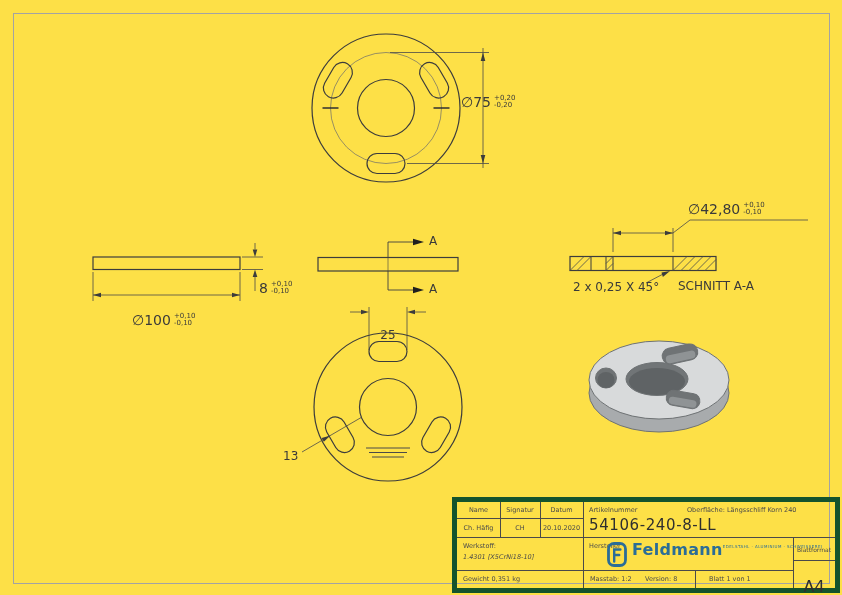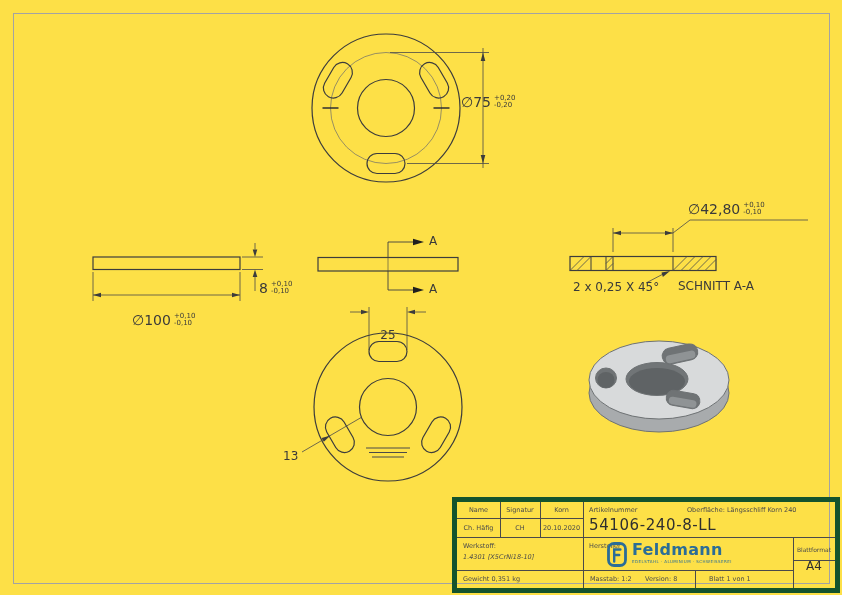--- a/index.html
+++ b/index.html
@@ -12,21 +12,21 @@
   .dimlabel .tol{display:flex;flex-direction:column;font-size:7px;line-height:7.5px;color:#3a3a3a;}
   .smalldim{position:absolute;font-size:12px;color:#3a3a3a;white-space:nowrap;}
   
   #tblock{position:absolute;left:452px;top:497px;width:378px;height:86px;border:5px solid #14532d;
           font-size:6.5px;color:#4a4a4a;}
   .vl,.hl{position:absolute;background:#4a4a4a;}
   .tcell{position:absolute;white-space:nowrap;}
   .tcenter{text-align:center;}
   .bignum{font-size:15px;letter-spacing:0.6px;color:#2f2f2f;}
   #logo{position:absolute;left:150px;top:40px;display:flex;align-items:flex-start;gap:5px;}
-  #logo .ltxt{display:flex;flex-direction:column;}
+  #logo .ltxt{display:flex;flex-direction:row;}
   #logo .lname{font-size:16px;line-height:15px;font-weight:bold;letter-spacing:0.3px;}
   #logo .ltag{font-size:4px;letter-spacing:0.45px;margin-top:1.5px;}
 </style>
 </head>
 <body>
 
 <div id="page">
   <div id="frame"></div>
 
   <svg id="linework" width="842" height="595" viewBox="0 0 842 595">
@@ -205,21 +205,21 @@
     <div class="vl" style="left:126px;top:0;width:1px;height:86px;"></div>
     <div class="vl" style="left:238px;top:68px;width:1px;height:18px;"></div>
     <div class="vl" style="left:336px;top:35px;width:1px;height:51px;"></div>
     <div class="hl" style="left:0;top:16px;width:126px;height:1px;"></div>
     <div class="hl" style="left:0;top:35px;width:378px;height:1px;"></div>
     <div class="hl" style="left:0;top:68px;width:336px;height:1px;"></div>
     <div class="hl" style="left:336px;top:58px;width:42px;height:1px;"></div>
 
     <span class="tcell tcenter" style="left:0;top:4px;width:43px;">Name</span>
     <span class="tcell tcenter" style="left:43px;top:4px;width:40px;">Signatur</span>
-    <span class="tcell tcenter" style="left:83px;top:4px;width:43px;">Korn</span>
+    <span class="tcell tcenter" style="left:83px;top:4px;width:43px;">Datum</span>
 
     <span class="tcell tcenter" style="left:0;top:22px;width:43px;">Ch. Häfig</span>
     <span class="tcell tcenter" style="left:43px;top:22px;width:40px;">CH</span>
     <span class="tcell tcenter" style="left:83px;top:22px;width:43px;">20.10.2020</span>
 
     <span class="tcell" style="left:6px;top:40px;">Werkstoff:</span>
     <span class="tcell" style="left:6px;top:51px;font-style:italic;">1.4301 [X5CrNi18-10]</span>
 
     <span class="tcell" style="left:6px;top:73px;text-align:right;">Gewicht 0,351 kg</span>
 
@@ -241,15 +241,15 @@
         <span class="lname">Feldmann</span>
         <span class="ltag">EDELSTAHL · ALUMINIUM · SCHWEISSEREI</span>
       </span>
     </div>
 
     <span class="tcell" style="left:133px;top:73px;">Masstab: 1:2</span>
     <span class="tcell" style="left:188px;top:73px;">Version: 8</span>
     <span class="tcell" style="left:252px;top:73px;">Blatt 1 von 1</span>
 
     <span class="tcell tcenter" style="left:336px;top:44px;width:42px;font-size:6px;">Blattformat</span>
-    <span class="tcell tcenter" style="left:336px;top:57px;width:42px;font-size:12px;color:#2f2f2f;">A4</span>
+    <span class="tcell tcenter" style="left:336px;top:75px;width:42px;font-size:16px;color:#2f2f2f;">A4</span>
   </div>
 </div>
 
 </body></html>

